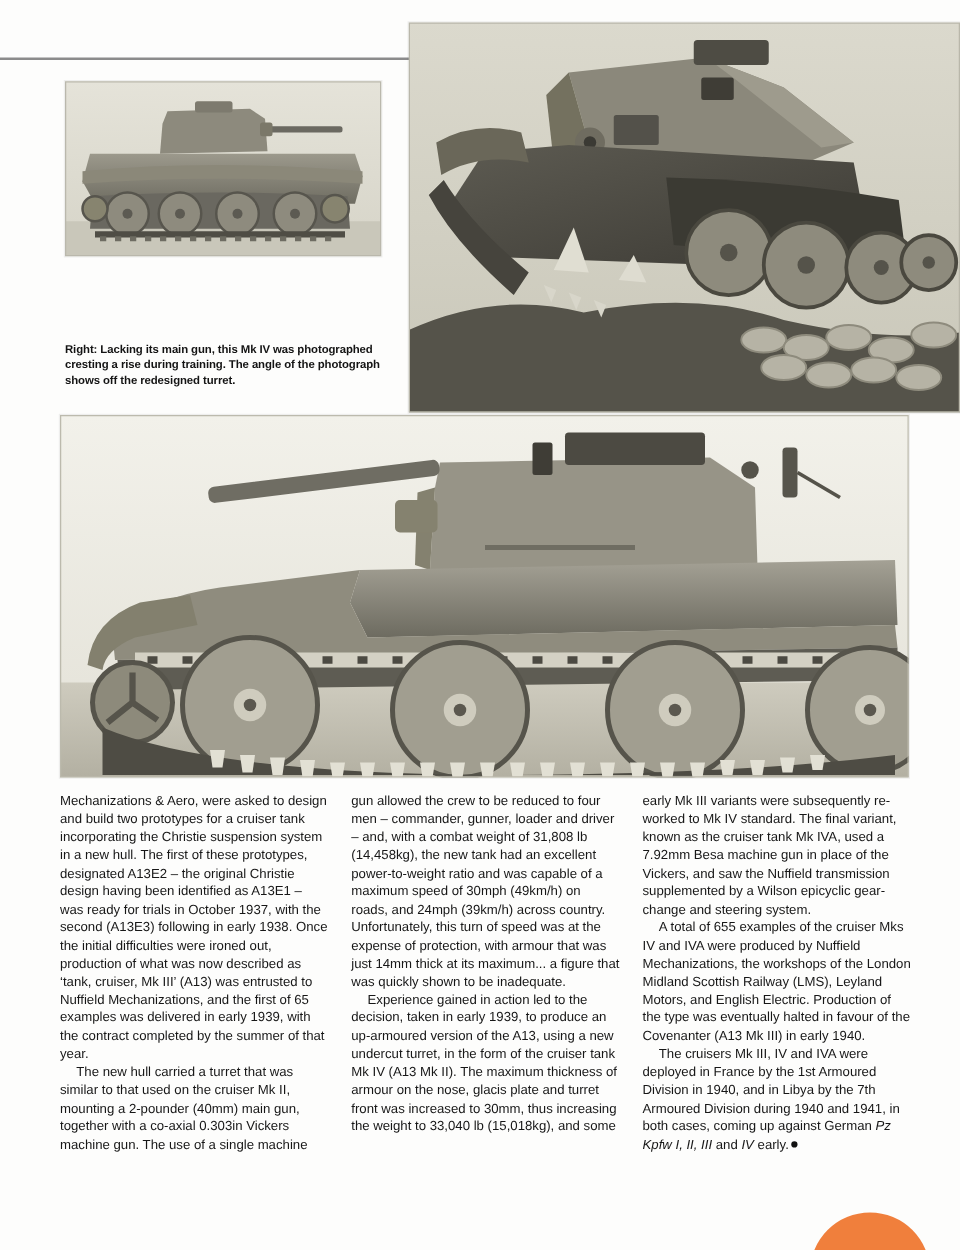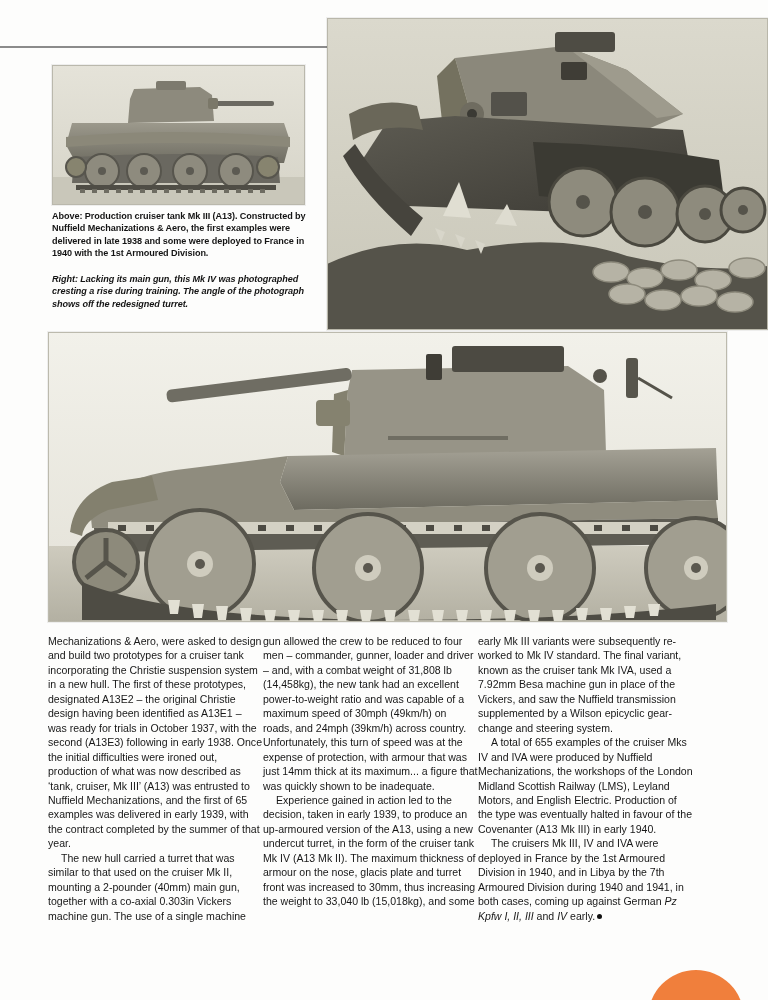--- a/index.html
+++ b/index.html
@@ -57,34 +57,35 @@
   .caption {
     position: absolute;
     font-family: "Liberation Sans", sans-serif;
     font-weight: bold;
     font-size: 9.1px;
     line-height: 12.4px;
     color: #141414;
     letter-spacing: -0.07px;
   }
   #caption-above { left: 52px; top: 210px; width: 256px; }
-  #caption-right { left: 52px; top: 273px; width: 256px; font-style: italic; }
+  #caption-right { left: 52px; top: 273px; width: 256px; }
   #caption-elevation {
     left: 494px; top: 336px; width: 234px;
     text-align: right;
     line-height: 12.6px;
   }
 
   
   #body-columns {
     position: absolute;
     left: 48px;
     top: 634px;
     width: 682px;
     display: flex;
+    gap: 18px;
   }
   .column {
     width: 215px;
     font-size: 10.55px;
     line-height: 14.45px;
     color: #171717;
     text-align: left;
   }
   .column p { margin: 0; }
   .column p.indent { text-indent: 13px; }
@@ -350,21 +351,20 @@
         <path d="M504 278 l12 0 l-2 12 l-8 0 Z"></path>
           <path d="M528 276 l12 0 l-2 12 l-8 0 Z"></path>
         <path d="M552 276 l12 0 l-2 12 l-8 0 Z"></path>
           <path d="M576 274 l12 0 l-2 12 l-8 0 Z"></path>
         <path d="M600 272 l12 0 l-2 12 l-8 0 Z"></path>
       </g>
       <rect width="679" height="290" fill="none" stroke="#bcbaad" stroke-width="2"></rect>
     </svg>
   </div>
 
-  <div class="caption" id="caption-above">Above: Production cruiser tank Mk III (A13). Constructed by Nuffield Mechanizations &amp; Aero, the first examples were delivered in late 1938 and some were deployed to France in 1940 with the 1st Armoured Division.</div>
 
   <div class="caption" id="caption-right">Right: Lacking its main gun, this Mk IV was photographed cresting a rise during training. The angle of the photograph shows off the redesigned turret.</div>
 
 
   <div id="body-columns">
 
     <div class="column">
       <p>Mechanizations &amp; Aero, were asked to design and build two prototypes for a cruiser tank incorporating the Christie suspension system in a new hull. The first of these prototypes, designated A13E2 – the original Christie design having been identified as A13E1 – was ready for trials in October 1937, with the second (A13E3) following in early 1938. Once the initial difficulties were ironed out, production of what was now described as ‘tank, cruiser, Mk III’ (A13) was entrusted to Nuffield Mechanizations, and the first of 65 examples was delivered in early 1939, with the contract completed by the summer of that year.</p>
       <p class="indent">The new hull carried a turret that was similar to that used on the cruiser Mk II, mounting a 2-pounder (40mm) main gun, together with a co-axial 0.303in Vickers machine gun. The use of a single machine</p>
     </div>

